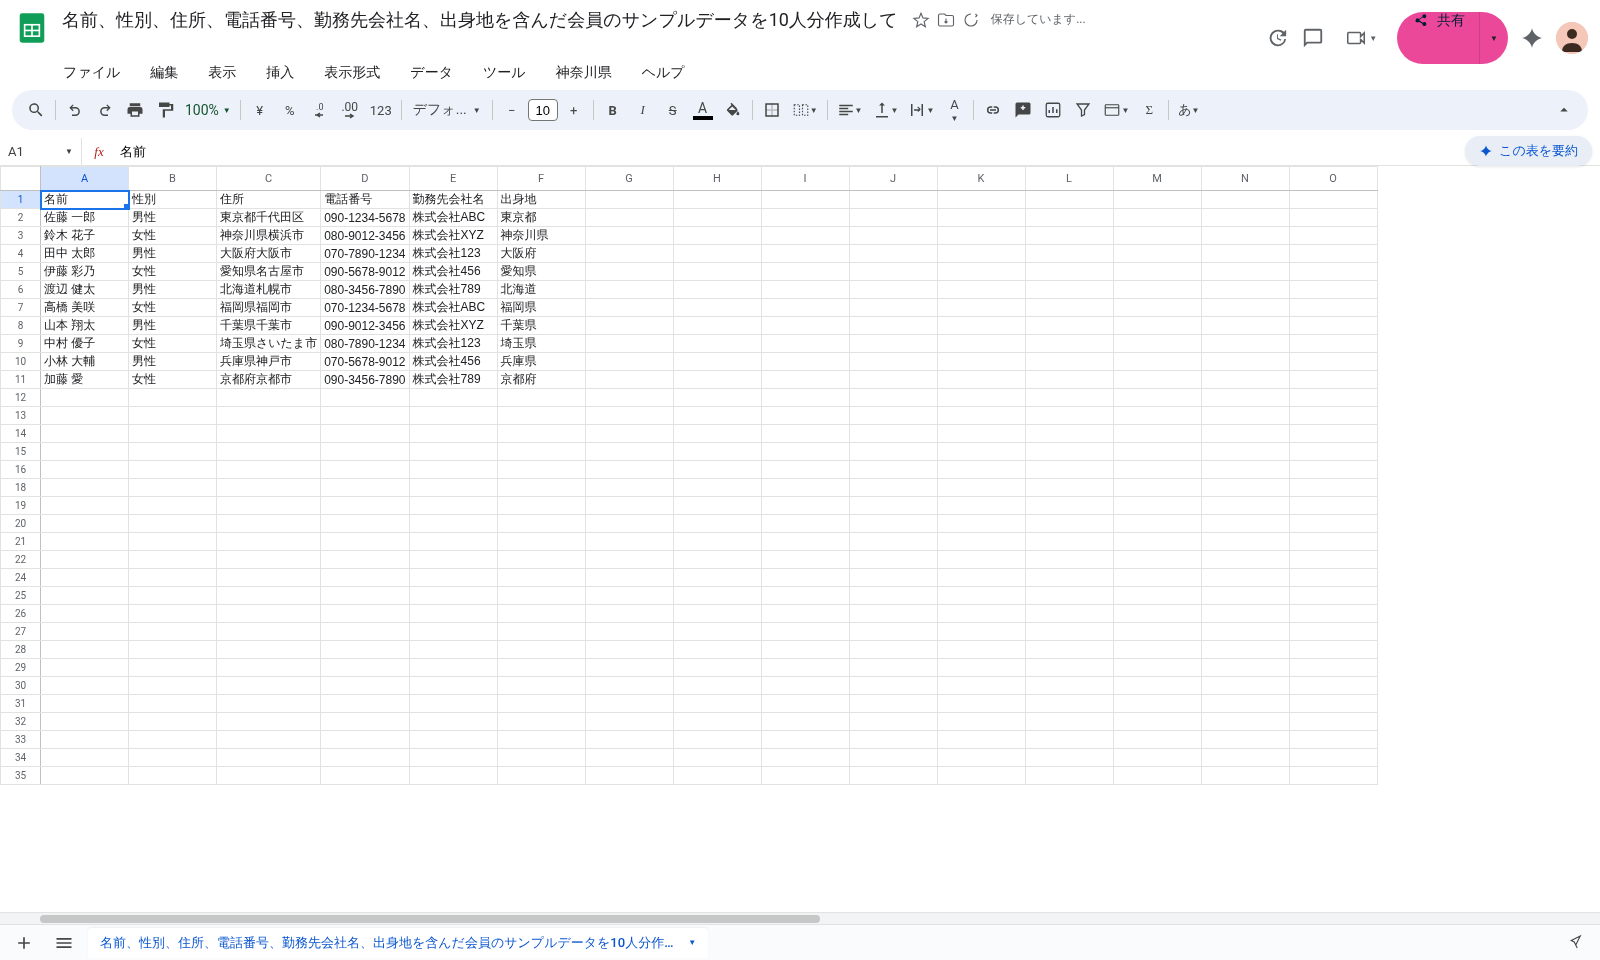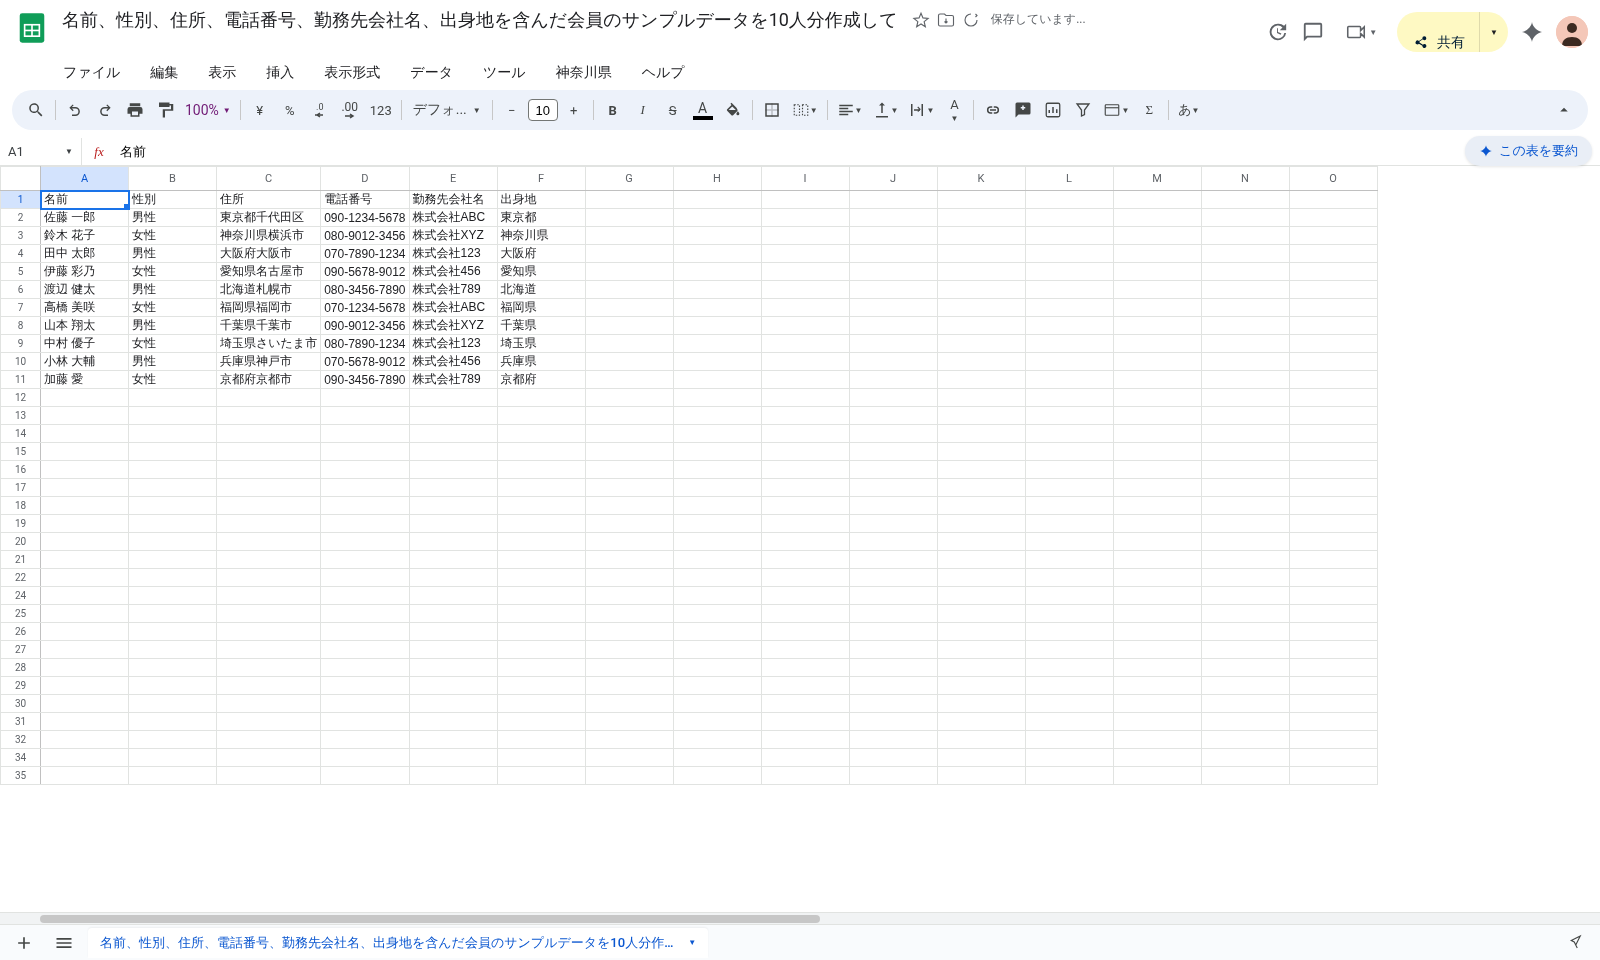--- a/index.html
+++ b/index.html
@@ -14,32 +14,32 @@
 .title-row { display: flex; align-items: center; gap: 8px; height: 24px; }
 .doc-title { font-size: 18px; color: #202124; white-space: nowrap; padding: 2px 6px; }
 .title-icons { display: flex; gap: 7px; align-items: flex-start; color: #5f6368; }
 .title-icons .ic { width: 18px; height: 18px; cursor: pointer; }
 .save-status { font-size: 12px; color: #5f6368; margin-left: 4px; }
 .menu-bar { display: flex; gap: 16px; padding: 4px 0; margin-top: 24px; }
 .menu-item { padding: 4px 7px; font-size: 14px; color: #202124; cursor: pointer; border-radius: 4px; }
 .header-right { display: flex; align-items: center; gap: 12px; padding-top: 4px; }
 .header-ic { width: 24px; height: 24px; color: #5f6368; cursor: pointer; display: flex; align-items: center; justify-content: center; }
 .video-btn { display: flex; align-items: center; gap: 2px; padding: 6px 8px; border-radius: 20px; cursor: pointer; color: #5f6368; }
-.share-btn { display: flex; align-items: flex-end; background: #fef9c3; border-radius: 100px; height: 40px; overflow: hidden; cursor: pointer; }
+.share-btn { display: flex; align-items: flex-start; background: #ec4899; border-radius: 100px; height: 52px; overflow: hidden; cursor: pointer; }
 .share-main { display: flex; align-items: center; gap: 8px; padding: 0 14px 0 16px; font-size: 14px; font-weight: 500; color: #001d35; }
 .share-drop { padding: 0 10px; border-left: 1px solid rgba(0,0,0,.12); height: 100%; display: flex; align-items: center; }
 .gemini-ic { width: 24px; height: 24px; cursor: pointer; }
 .avatar { width: 32px; height: 32px; border-radius: 50%; background: #f4c7b8; cursor: pointer; overflow: hidden; }
 
 
 .toolbar-wrap { padding: 0 12px 8px; }
 .toolbar { display: flex; align-items: center; background: #edf2fa; border-radius: 24px; padding: 4px 10px; gap: 2px; height: 40px; }
 .tb-btn { min-width: 28px; height: 28px; display: flex; align-items: center; justify-content: center; color: #444746; cursor: pointer; border-radius: 4px; padding: 0 4px; }
 .tb-sep { width: 1px; height: 20px; background: #c7c7c7; margin: 0 3px; }
-.zoom { display: flex; align-items: center; gap: 4px; font-size: 14px; color: #701a75; padding: 0 4px; cursor: pointer; }
+.zoom { display: flex; align-items: center; gap: 4px; font-size: 14px; color: #14532d; padding: 0 4px; cursor: pointer; }
 .font-select { display: flex; align-items: center; gap: 6px; font-size: 14px; color: #444746; padding: 0 6px; min-width: 72px; cursor: pointer; }
 .fsize { display: flex; align-items: center; gap: 2px; }
 .fsize-input { width: 30px; height: 22px; text-align: center; border: 1px solid #747775; border-radius: 4px; font-size: 13px; background: #fff; }
 .color-btn { display: flex; flex-direction: column; align-items: center; gap: 0; }
 .color-underline { width: 20px; height: 4px; background: #000; }
 .tb-spacer { flex: 1; }
 .collapse-caret { cursor: pointer; color: #444746; }
 
 
 .fxrow { display: flex; align-items: center; border-bottom: 1px solid #e1e3e1; height: 28px; position: relative; }
@@ -632,38 +632,20 @@
               <td class="cell"></td>
               <td class="cell"></td>
               <td class="cell"></td>
               <td class="cell"></td>
               <td class="cell"></td>
               <td class="cell"></td>
               <td class="cell"></td>
               <td class="cell"></td>
             </tr>
             <tr>
-              <th class="row-h">17</th>
-              <td class="cell"></td>
-              <td class="cell"></td>
-              <td class="cell"></td>
-              <td class="cell"></td>
-              <td class="cell"></td>
-              <td class="cell"></td>
-              <td class="cell"></td>
-              <td class="cell"></td>
-              <td class="cell"></td>
-              <td class="cell"></td>
-              <td class="cell"></td>
-              <td class="cell"></td>
-              <td class="cell"></td>
-              <td class="cell"></td>
-              <td class="cell"></td>
-            </tr>
-            <tr>
               <th class="row-h">18</th>
               <td class="cell"></td>
               <td class="cell"></td>
               <td class="cell"></td>
               <td class="cell"></td>
               <td class="cell"></td>
               <td class="cell"></td>
               <td class="cell"></td>
               <td class="cell"></td>
               <td class="cell"></td>
@@ -885,20 +867,38 @@
               <td class="cell"></td>
               <td class="cell"></td>
               <td class="cell"></td>
               <td class="cell"></td>
               <td class="cell"></td>
               <td class="cell"></td>
               <td class="cell"></td>
             </tr>
             <tr>
               <th class="row-h">32</th>
+              <td class="cell"></td>
+              <td class="cell"></td>
+              <td class="cell"></td>
+              <td class="cell"></td>
+              <td class="cell"></td>
+              <td class="cell"></td>
+              <td class="cell"></td>
+              <td class="cell"></td>
+              <td class="cell"></td>
+              <td class="cell"></td>
+              <td class="cell"></td>
+              <td class="cell"></td>
+              <td class="cell"></td>
+              <td class="cell"></td>
+              <td class="cell"></td>
+            </tr>
+            <tr>
+              <th class="row-h">33</th>
               <td class="cell"></td>
               <td class="cell"></td>
               <td class="cell"></td>
               <td class="cell"></td>
               <td class="cell"></td>
               <td class="cell"></td>
               <td class="cell"></td>
               <td class="cell"></td>
               <td class="cell"></td>
               <td class="cell"></td>

